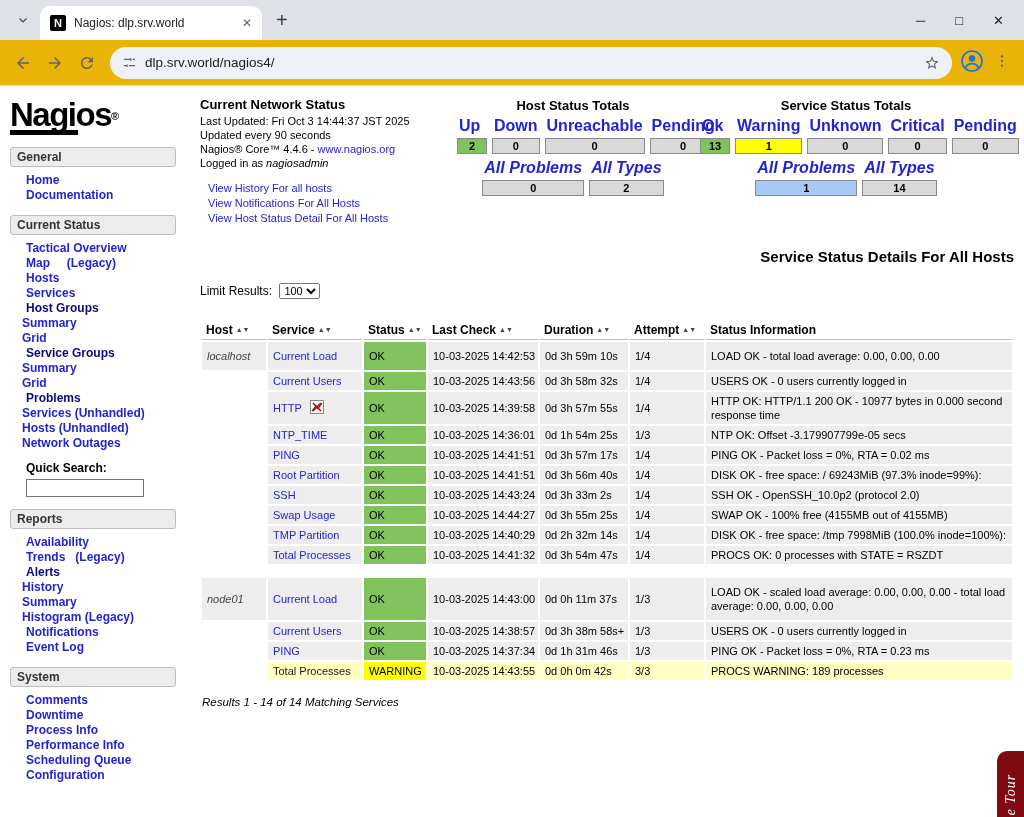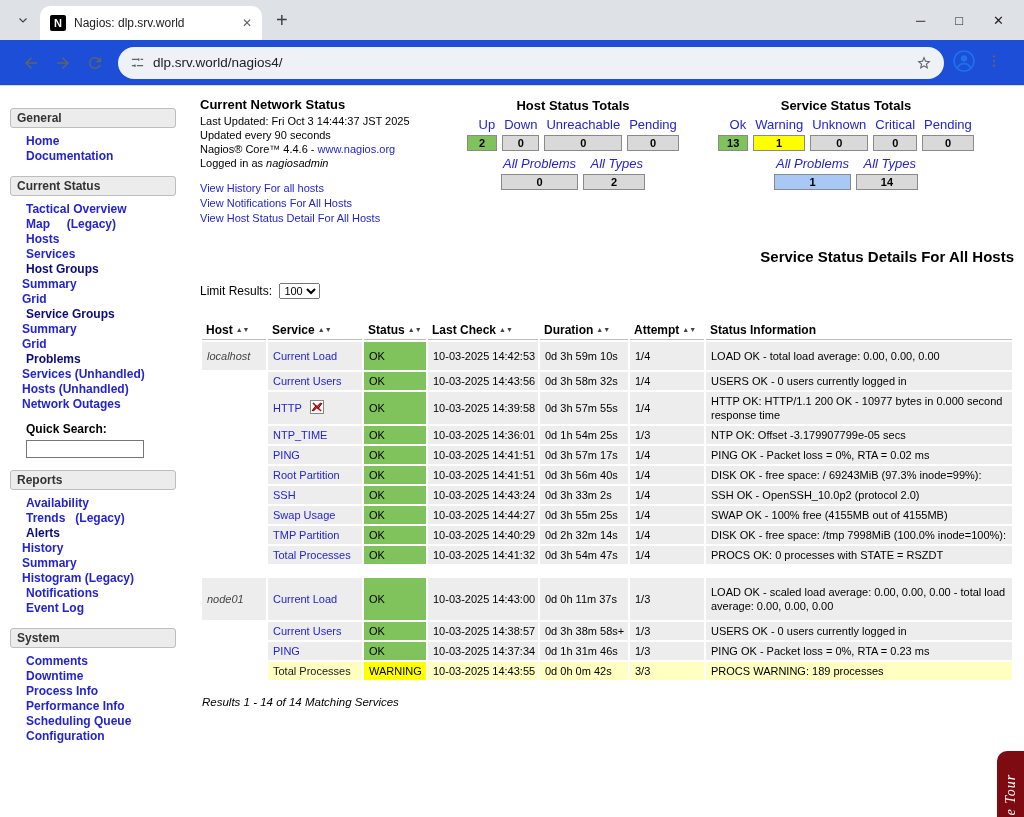--- a/index.html
+++ b/index.html
@@ -18,21 +18,21 @@
     display:flex; align-items:center; padding:0 10px; }
   .favicon { width:16px; height:16px; background:#000; color:#fff; font-weight:bold; font-size:11px;
     display:flex; align-items:center; justify-content:center; border-radius:2px; flex:none; }
   .tab-title { font-size:12px; color:#202124; margin-left:8px; flex:1; white-space:nowrap; overflow:hidden; }
   .tab-close { font-size:12px; color:#5f6368; margin-left:6px; cursor:pointer; }
   .new-tab { align-self:center; border:none; background:transparent; font-size:20px; color:#3c4043;
     margin-left:8px; line-height:1; padding:2px 6px; }
   .win-controls { margin-left:auto; align-self:center; display:flex; gap:30px; padding-right:14px;
     font-size:13px; color:#202124; }
   .win-controls span { cursor:pointer; }
-  .toolbar { height:46px; background:#1d4ed8; display:flex; align-items:center; padding:0 16px; gap:2px;
+  .toolbar { height:46px; background:#eab308; display:flex; align-items:center; padding:0 8px; gap:2px;
     border-bottom:1px solid #dadce0; }
   .nav-btn { width:30px; height:30px; border:none; background:transparent; display:flex;
     align-items:center; justify-content:center; border-radius:50%; }
   .nav-btn svg { fill:#5f6368; }
   .addressbar { flex:1; height:32px; background:#eef1f5; border-radius:16px; display:flex;
     align-items:center; padding:0 12px; gap:8px; margin:0 6px; }
   .url-text { font-size:13.5px; color:#202124; flex:1; }
   .bar-icon { display:flex; align-items:center; }
   .right-icons { display:flex; align-items:center; gap:10px; padding-right:6px; }
   
@@ -50,29 +50,29 @@
   .t-search-label { color:#000; margin-top:10px; }
   .ind1 { margin-left:16px; }
   .ind2 { margin-left:12px; }
   .quick-search { width:118px; height:18px; margin:3px 0 0 16px; border:1px solid #767676; font-size:11px; }
   
   .main { flex:1; padding:12px 10px 0 18px; }
   .top-area { display:flex; gap:3px; }
   .cns { width:250px; flex:none; font-size:11px; color:#000; line-height:14px; }
   .cns-title { font-size:13px; font-weight:bold; margin-bottom:2px; }
   .cns a, .blue-link { color:#2424cd; cursor:pointer; text-decoration:none; }
-  .cns-links { margin-top:11px; }
+  .cns-links { margin-top:11px;margin-left:8px; }
   .cns-links div { margin-bottom:1px; }
   .totals { flex:none; }
   .totals.host { width:240px; }
   .totals.service { width:300px; }
   .totals-title { font-size:13px; font-weight:bold; text-align:center; margin-bottom:2px; }
   .totals-table, .totals-sub { border-collapse:separate; border-spacing:3px 2px; margin:0 auto; }
-  .totals-table th, .totals-sub th { font-size:13px; font-weight:normal; color:#2424cd; padding:0 3px;
-    text-align:right; cursor:pointer; }
+  .totals-table th, .totals-sub th { font-size:16px; font-weight:bold; color:#2424cd; padding:0 3px;
+    text-align:left; cursor:pointer; }
   .totals-sub th { font-style:italic; }
   .tbox { border:1px solid #8a8a8a; background:#d9d9d9; font-size:11px; font-weight:bold;
     text-align:center; padding:1px 4px; min-width:30px; }
   .totals-sub .tbox { min-width:62px; }
   .tbox.ok { background:#80c35c; }
   .tbox.warning { background:#ffff00; }
   .tbox.problems { background:#a8c8f5; }
   .page-h2 { text-align:right; font-size:15px; font-weight:bold; margin:22px 0 18px 0; color:#000; }
   .limit-row { font-size:12px; color:#000; margin-bottom:20px; }
   .limit-row select { font-size:11px; margin-left:4px; }
@@ -171,20 +171,24 @@
             <circle cx="12" cy="12" r="1.8"></circle>
             <circle cx="12" cy="19" r="1.8"></circle>
           </svg>
       </span>
     </div>
   </div>
 </div>
 
 <div class="page">
   <aside class="sidebar">
+    <div class="logo">
+      <span class="logo-text">Nagios</span><span class="logo-reg">®</span>
+      <div class="logo-bar"></div>
+    </div>
     <nav id="sidebar-nav"><div class="side-header">General</div><div class="side-item ind1 t-link">Home</div><div class="side-item ind1 t-link">Documentation</div><div class="side-header">Current Status</div><div class="side-item ind1 t-link">Tactical Overview</div><div class="side-item ind1 t-link">Map&nbsp;&nbsp;&nbsp;&nbsp;&nbsp;(Legacy)</div><div class="side-item ind1 t-link">Hosts</div><div class="side-item ind1 t-link">Services</div><div class="side-item ind1 t-group">Host Groups</div><div class="side-item ind2 t-link">Summary</div><div class="side-item ind2 t-link">Grid</div><div class="side-item ind1 t-group">Service Groups</div><div class="side-item ind2 t-link">Summary</div><div class="side-item ind2 t-link">Grid</div><div class="side-item ind1 t-group">Problems</div><div class="side-item ind2 t-link">Services (Unhandled)</div><div class="side-item ind2 t-link">Hosts (Unhandled)</div><div class="side-item ind2 t-link">Network Outages</div><div class="side-item ind1 t-search-label">Quick Search:</div><input class="quick-search" style=""><div class="side-header">Reports</div><div class="side-item ind1 t-link">Availability</div><div class="side-item ind1 t-link">Trends&nbsp;&nbsp;&nbsp;(Legacy)</div><div class="side-item ind1 t-group">Alerts</div><div class="side-item ind2 t-link">History</div><div class="side-item ind2 t-link">Summary</div><div class="side-item ind2 t-link">Histogram (Legacy)</div><div class="side-item ind1 t-link">Notifications</div><div class="side-item ind1 t-link">Event Log</div><div class="side-header">System</div><div class="side-item ind1 t-link">Comments</div><div class="side-item ind1 t-link">Downtime</div><div class="side-item ind1 t-link">Process Info</div><div class="side-item ind1 t-link">Performance Info</div><div class="side-item ind1 t-link">Scheduling Queue</div><div class="side-item ind1 t-link">Configuration</div></nav>
   </aside>
 
   <main class="main">
     <div class="top-area">
       <div class="cns">
         <div class="cns-title">Current Network Status</div>
         <div>Last Updated: Fri Oct 3 14:44:37 JST 2025</div>
         <div>Updated every 90 seconds</div>
         <div><span>Nagios® Core™ 4.4.6 - </span><a class="blue-link">www.nagios.org</a></div>

